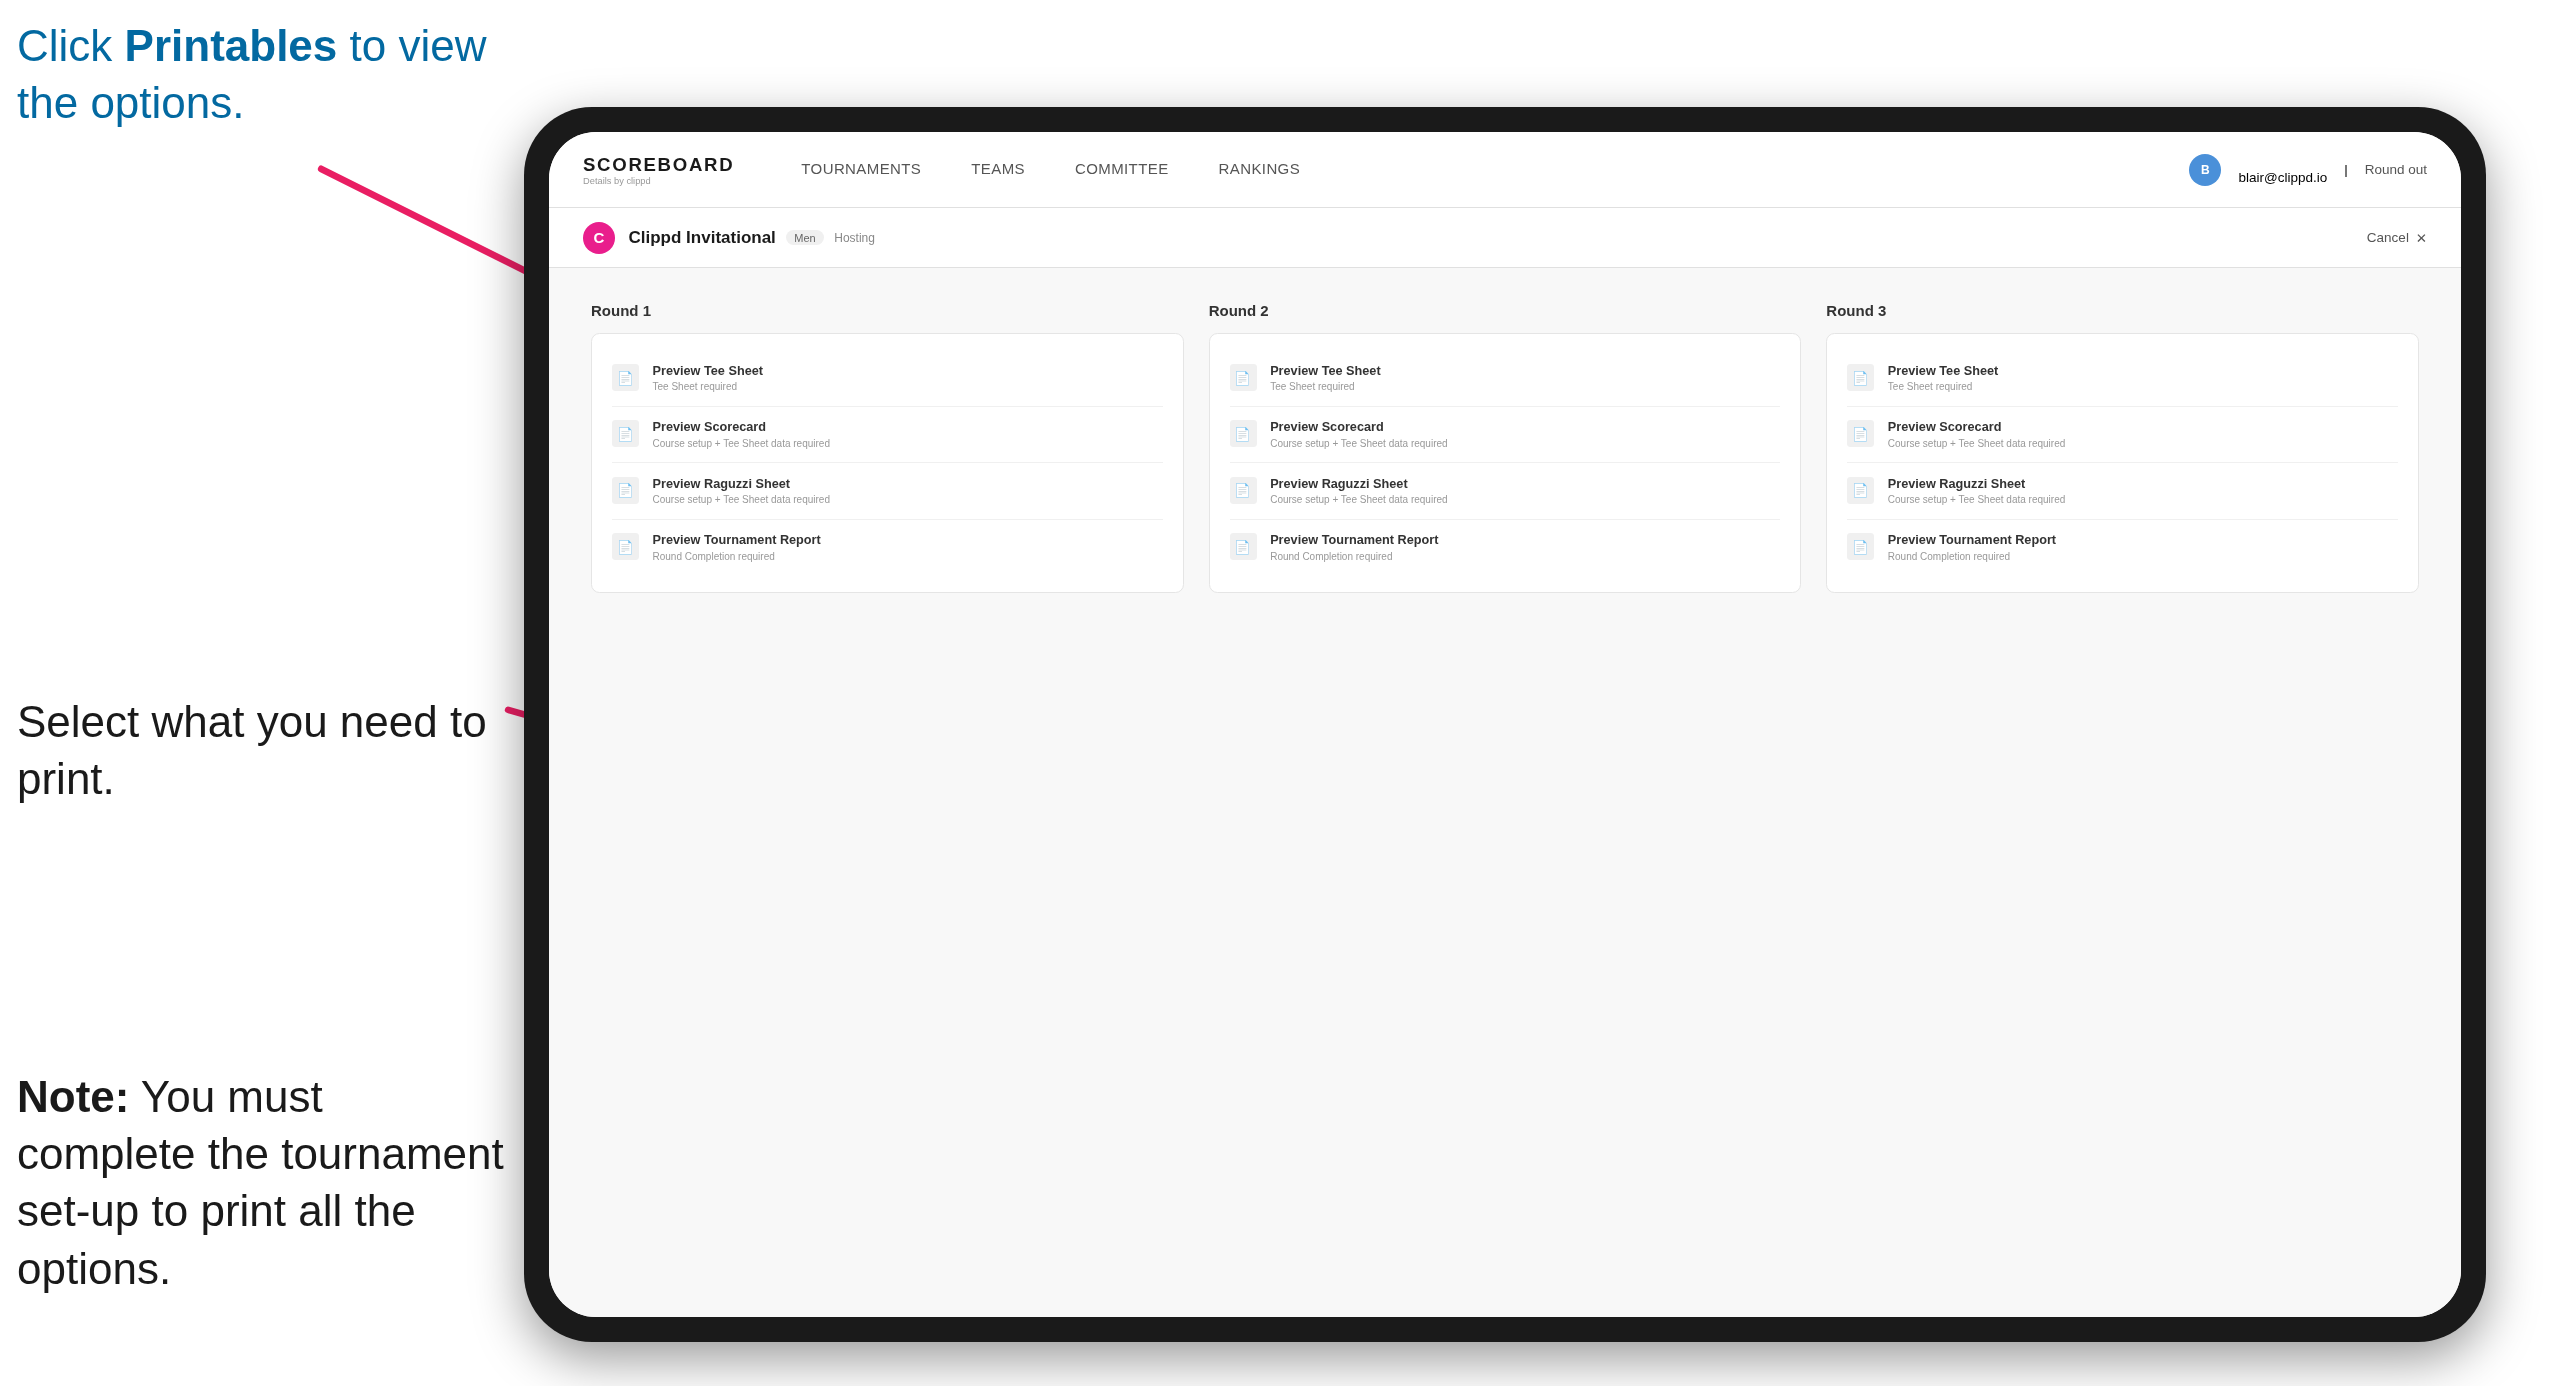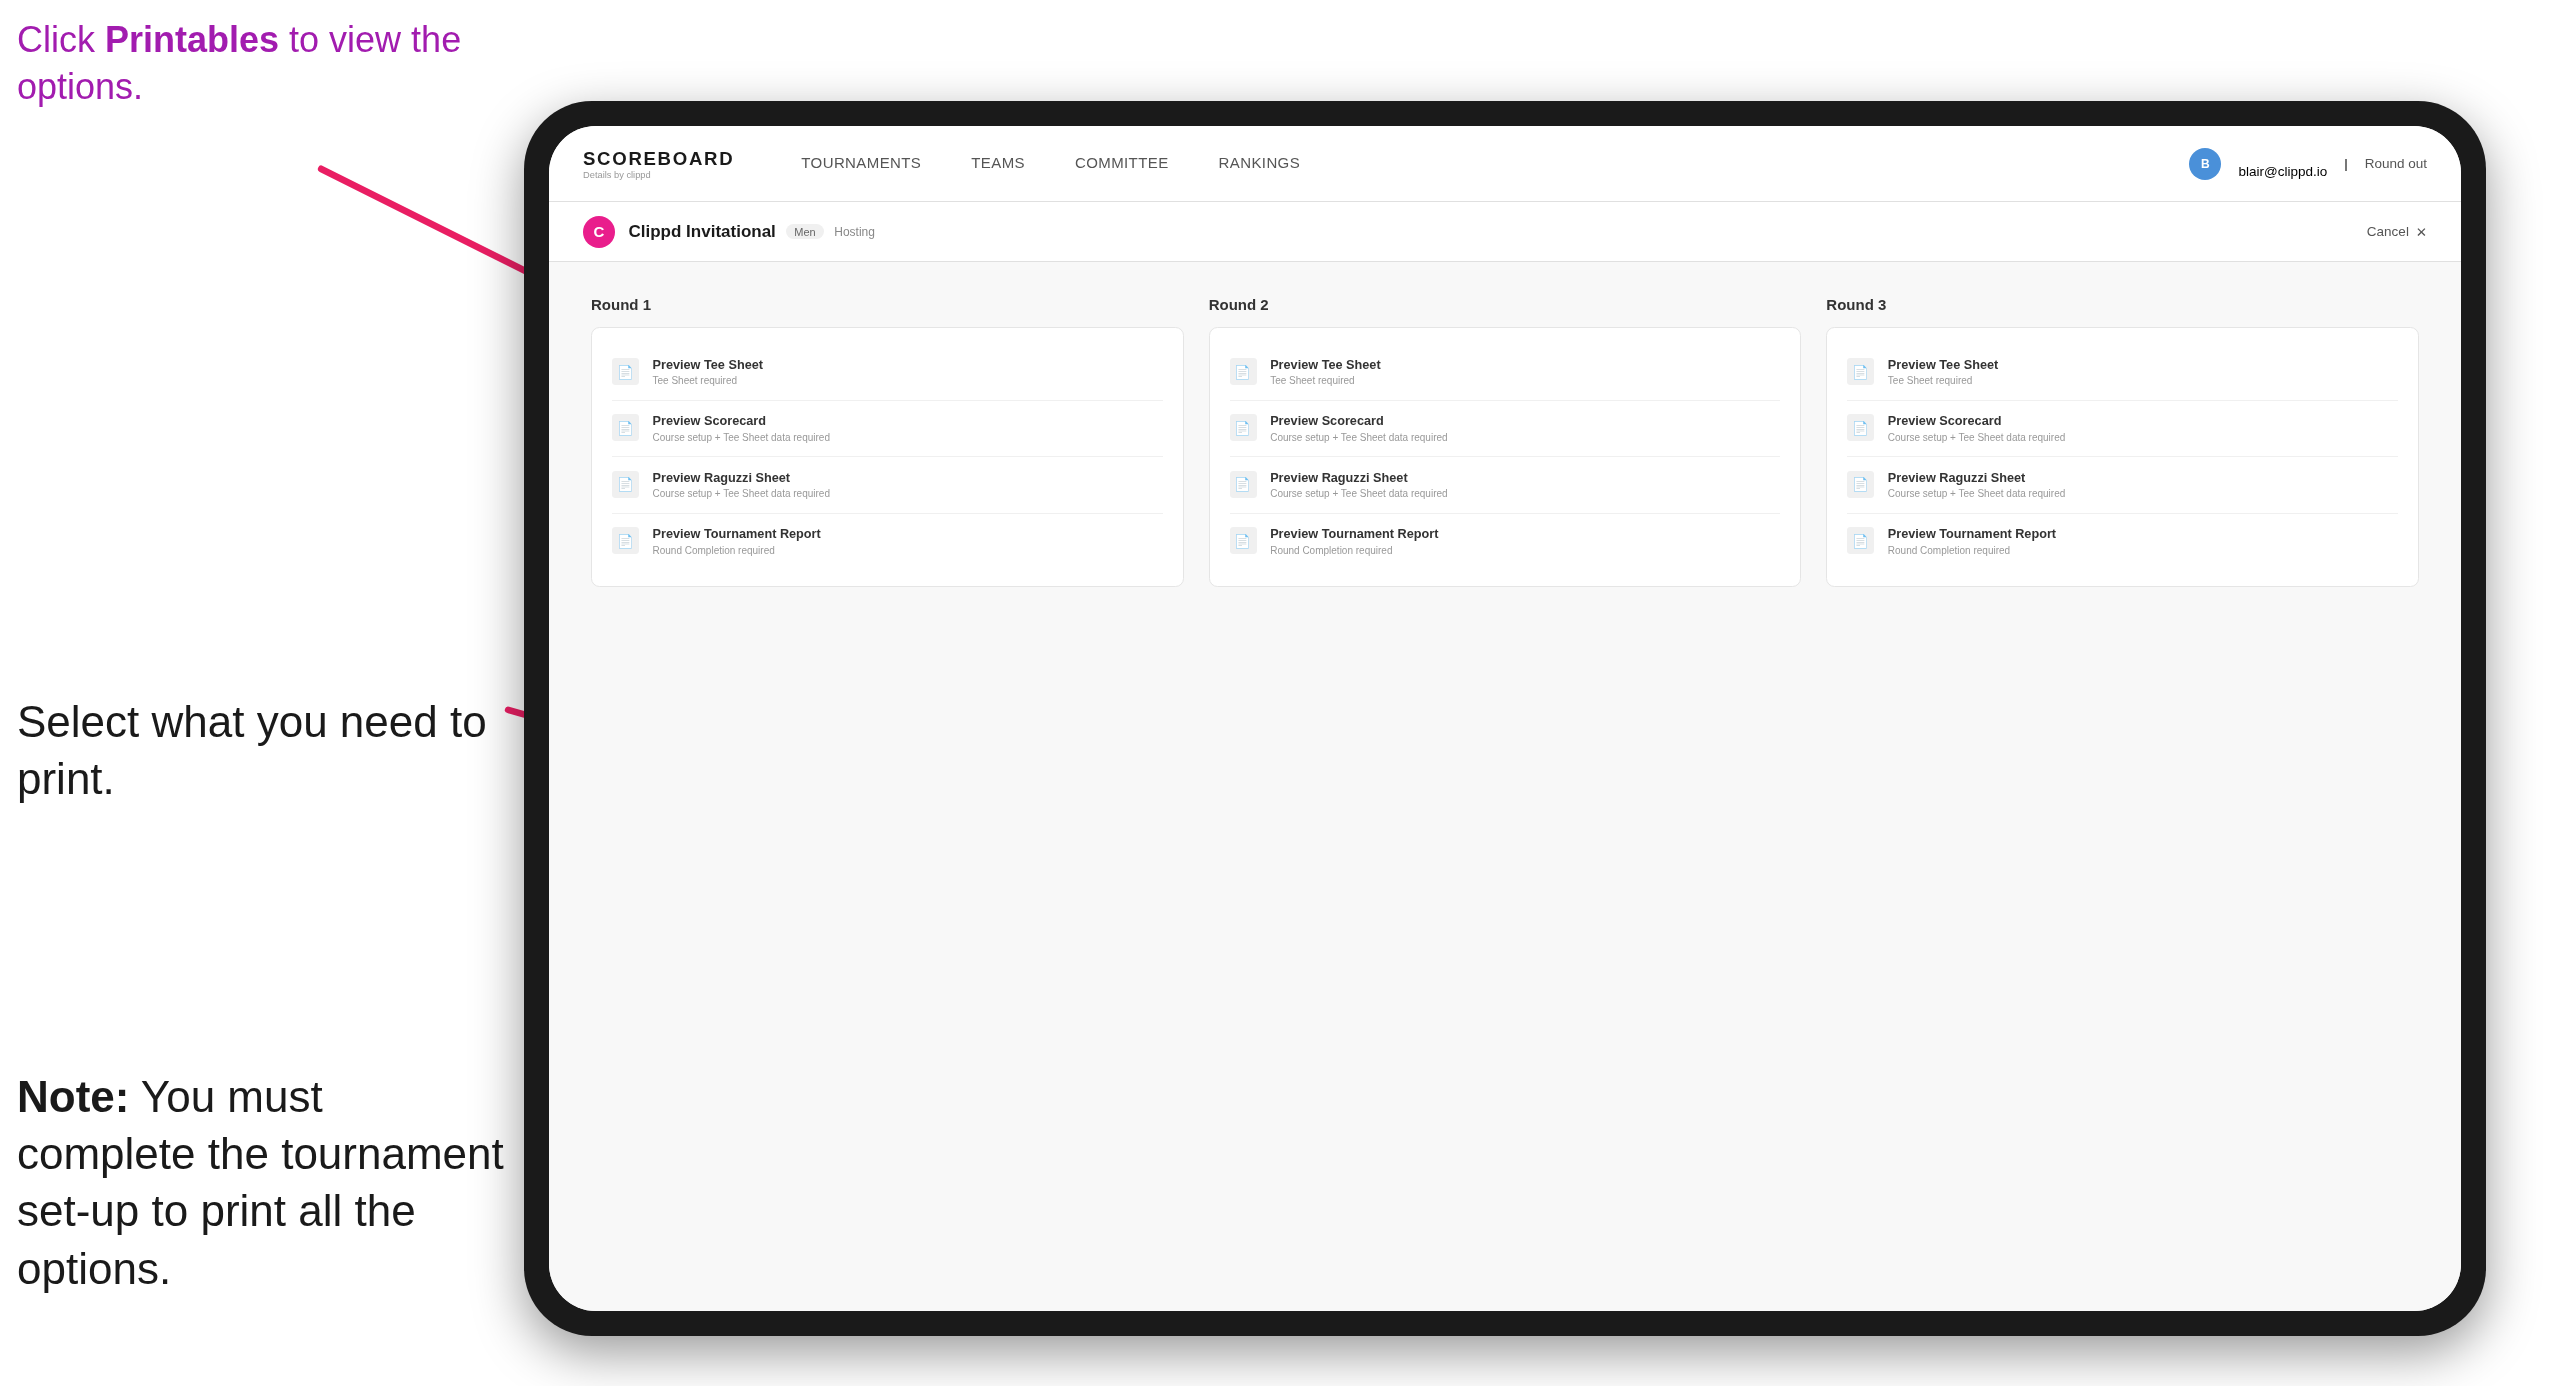--- a/index.html
+++ b/index.html
@@ -10,23 +10,23 @@
       height: 1386px;
       position: relative;
       overflow: hidden;
     }
 
     
     .annotation-top {
       position: absolute;
       top: 17px;
       left: 17px;
-      font-size: 36px;
+      font-size: 44px;
       line-height: 1.3;
-      color: #a21caf;
+      color: #0369a1;
       max-width: 491px;
     }
     .annotation-top strong { font-weight: 800; }
 
     .annotation-middle {
       position: absolute;
       top: 693px;
       left: 17px;
       font-size: 44px;
       line-height: 1.3;
@@ -60,21 +60,21 @@
       top: 693px;
       left: 491px;
       width: 296px;
       height: 135px;
       pointer-events: none;
     }
 
     
     .tablet-outer {
       position: absolute;
-      top: 101px;
+      top: 107px;
       left: 524px;
       width: 1962px;
       height: 1235px;
       background: #1a1a1a;
       border-radius: 68px;
       padding: 25px;
       box-shadow: 0 17px 51px rgba(0,0,0,0.4);
     }
 
     .tablet-screen {

